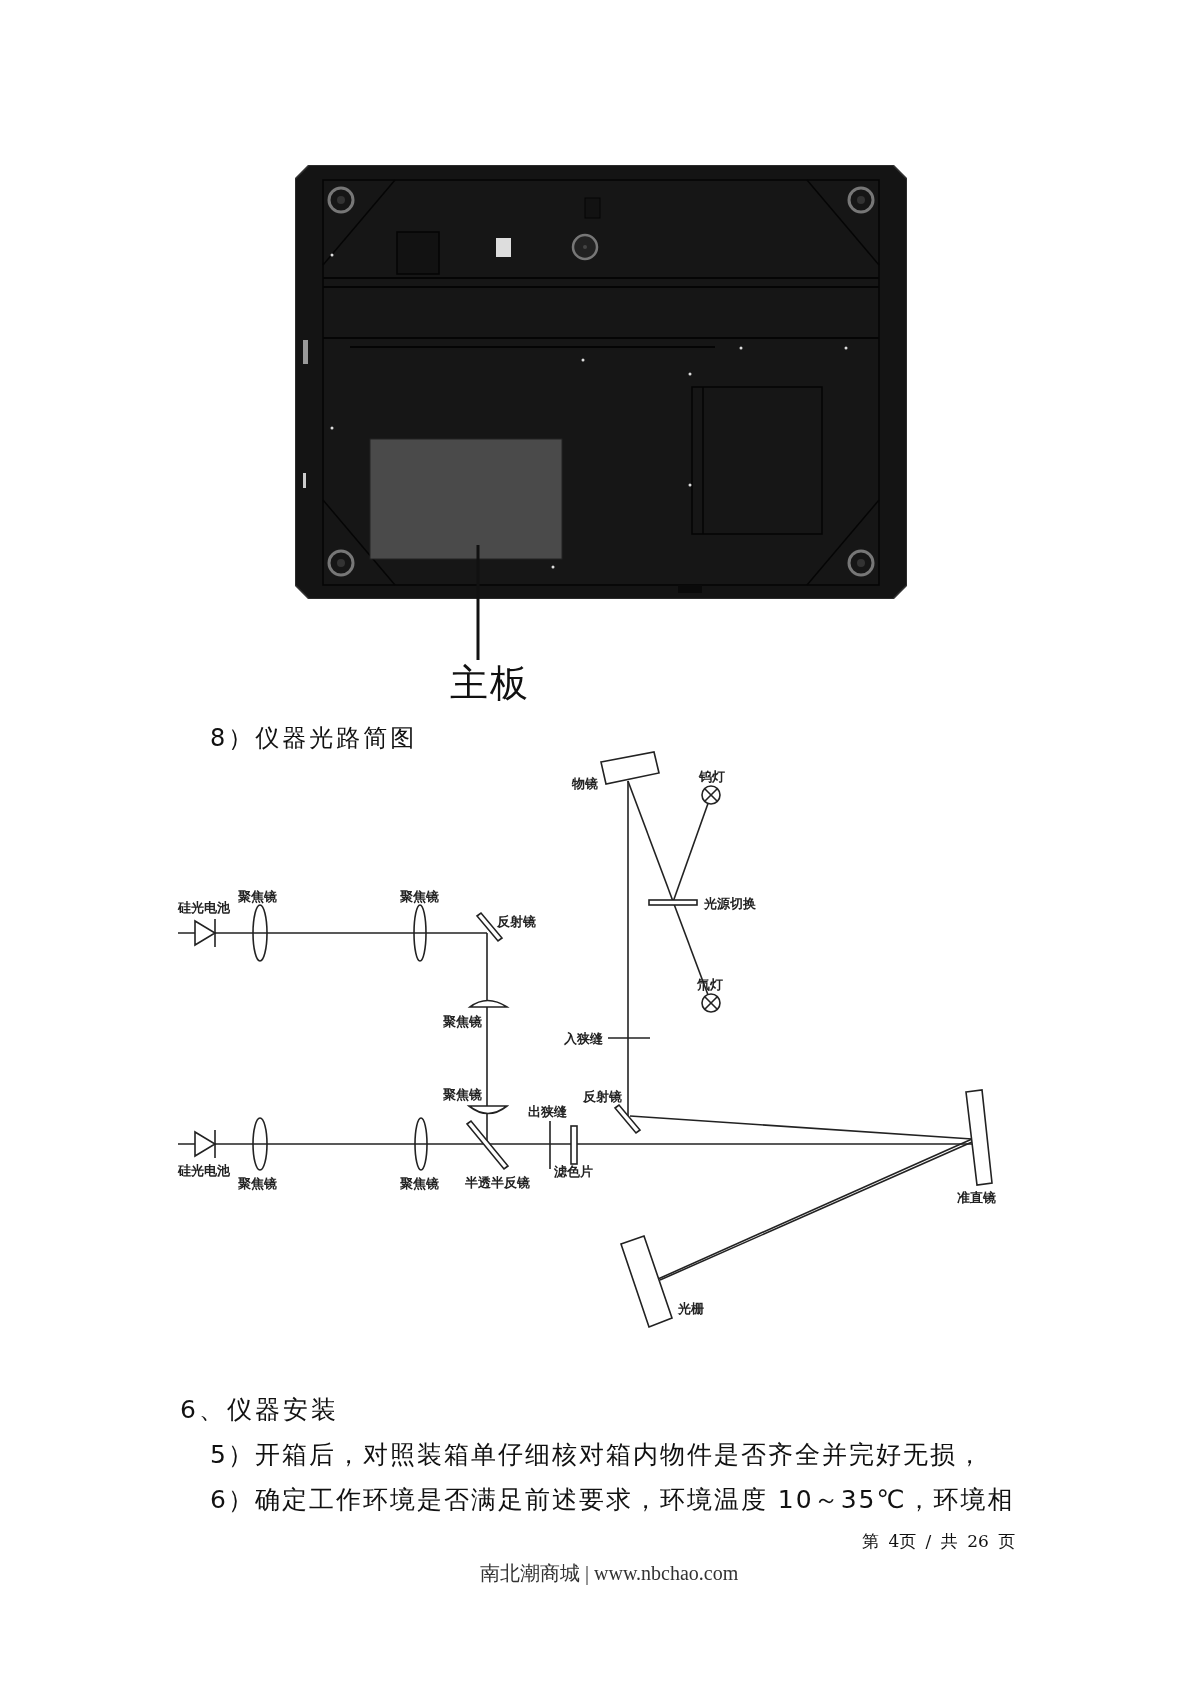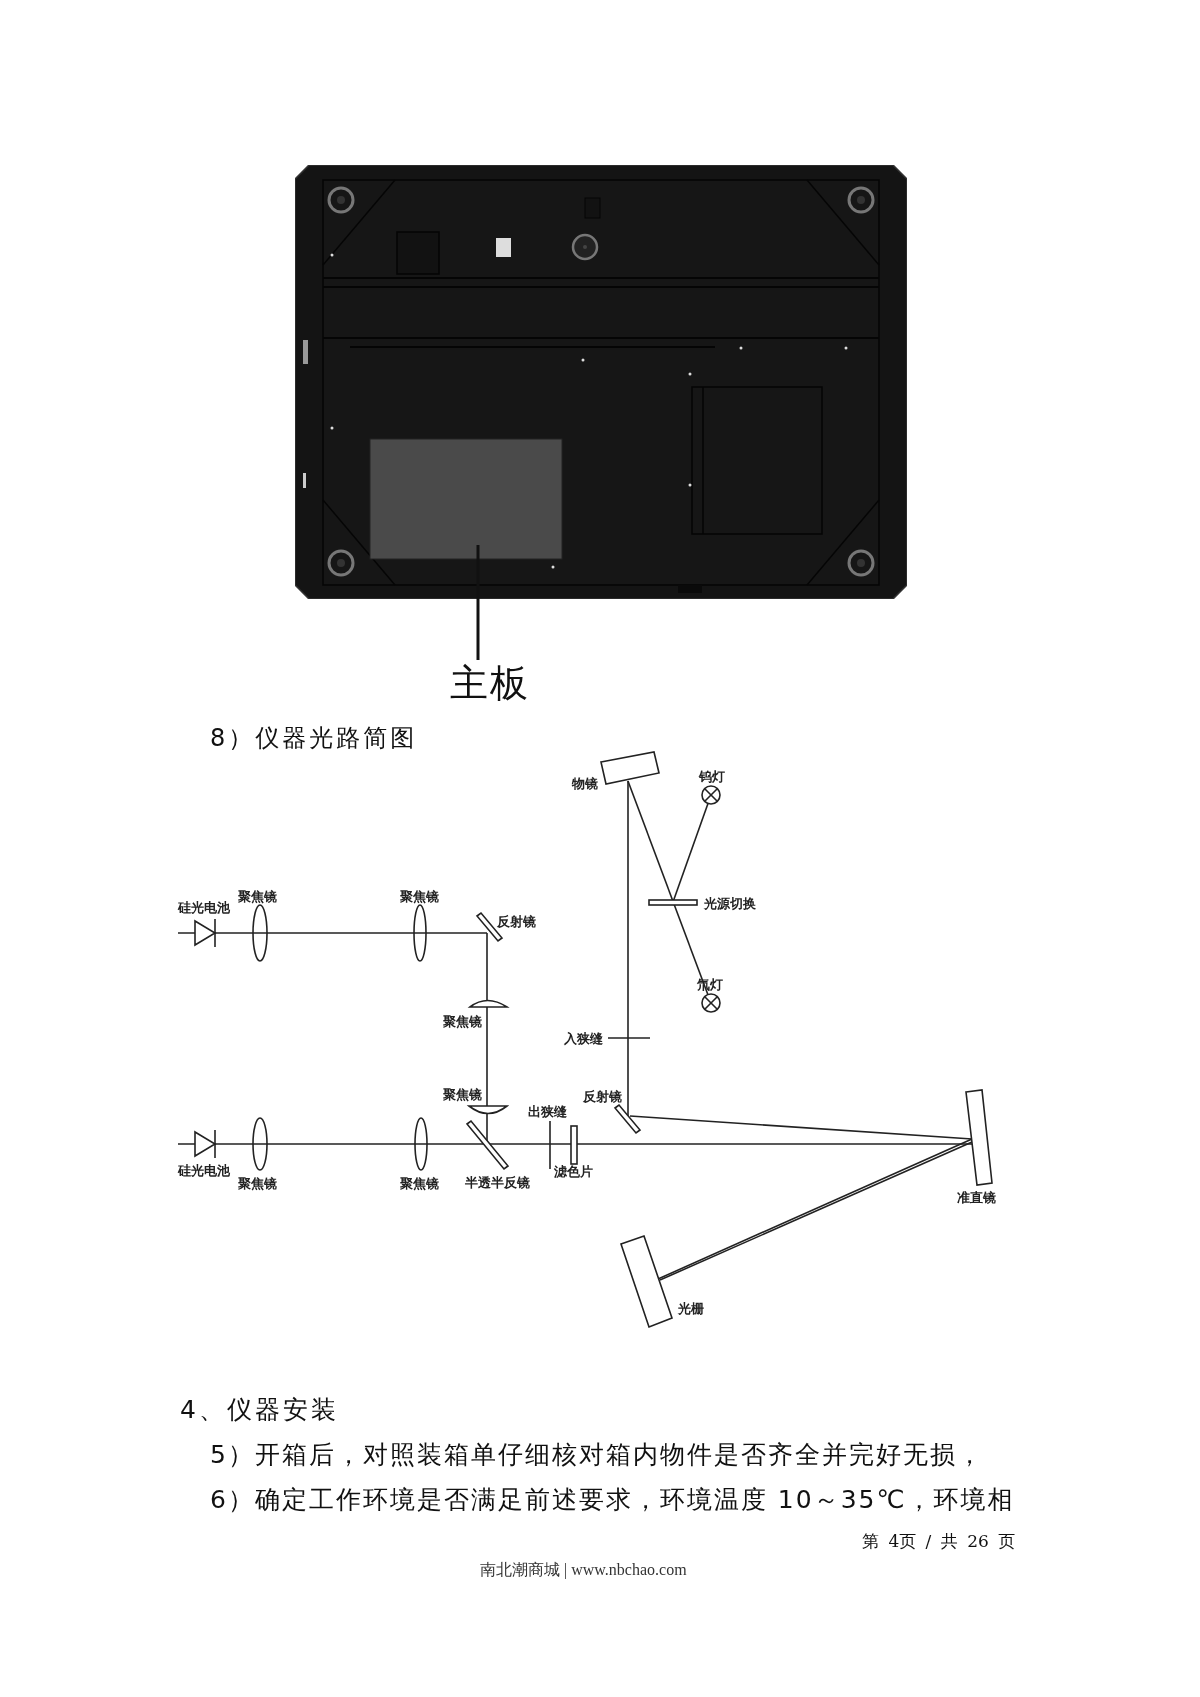--- a/index.html
+++ b/index.html
@@ -8,21 +8,21 @@
   .abs { position: absolute; }
   .device { left: 295px; top: 165px; width: 612px; height: 434px; }
   .callout-label { left: 450px; top: 658px; font-size: 38px; font-family: "DejaVu Serif", serif; letter-spacing: 2px; text-align: right; }
   .h3 { left: 210px; top: 722px; font-size: 24px; letter-spacing: 3px; }
   .diagram { left: 0; top: 736px; width: 1200px; height: 620px; }
   .diagram text { font-family: "DejaVu Sans", sans-serif; font-size: 13px; font-weight: bold; fill: #222; }
   .sec7 { left: 180px; top: 1393px; font-size: 25px; letter-spacing: 3px; }
   .line1 { left: 210px; top: 1438px; font-size: 25px; letter-spacing: 2px; }
   .line2 { left: 210px; top: 1483px; font-size: 25px; letter-spacing: 2px; }
   .pageno { left: 862px; top: 1530px; font-size: 17px; font-family: "DejaVu Serif", serif; word-spacing: 4px; }
-  .footer { left: 480px; top: 1560px; font-size: 16px; font-family: "Liberation Serif", serif; color: #333; }
+  .footer { left: 480px; top: 1560px; font-size: 20px; font-family: "Liberation Serif", serif; color: #333; }
 </style>
 </head>
 <body>
 
 <div class="abs device">
   <svg width="612" height="434" viewBox="0 0 612 434">
     <polygon points="14,0 598,0 612,14 612,420 598,434 14,434 0,420 0,14" fill="#141414" stroke="#333" stroke-width="1.5"></polygon>
     <rect x="28" y="15" width="556" height="405" fill="#161616" stroke="#050505" stroke-width="1.5"></rect>
     <line x1="28" y1="113" x2="584" y2="113" stroke="#050505" stroke-width="2"></line>
     <line x1="28" y1="122" x2="584" y2="122" stroke="#050505" stroke-width="2"></line>
@@ -162,18 +162,18 @@
     <text x="443" y="1123">聚焦镜</text>
     <text x="528" y="1140">出狭缝</text>
     <text x="465" y="1211">半透半反镜</text>
     <text x="554" y="1200">滤色片</text>
     <text x="178" y="1199">硅光电池</text>
     <text x="238" y="1212">聚焦镜</text>
     <text x="400" y="1212">聚焦镜</text>
   </svg>
 </div>
 
-<div class="abs sec7">4、仪器安装</div>
+<div class="abs sec7">6、仪器安装</div>
 <div class="abs line1">5）开箱后，对照装箱单仔细核对箱内物件是否齐全并完好无损，</div>
 <div class="abs line2">6）确定工作环境是否满足前述要求，环境温度 10～35℃，环境相</div>
 
 <div class="abs pageno">第 4页  /  共 26 页</div>
 <div class="abs footer">南北潮商城 | www.nbchao.com</div>
 
 </body></html>

